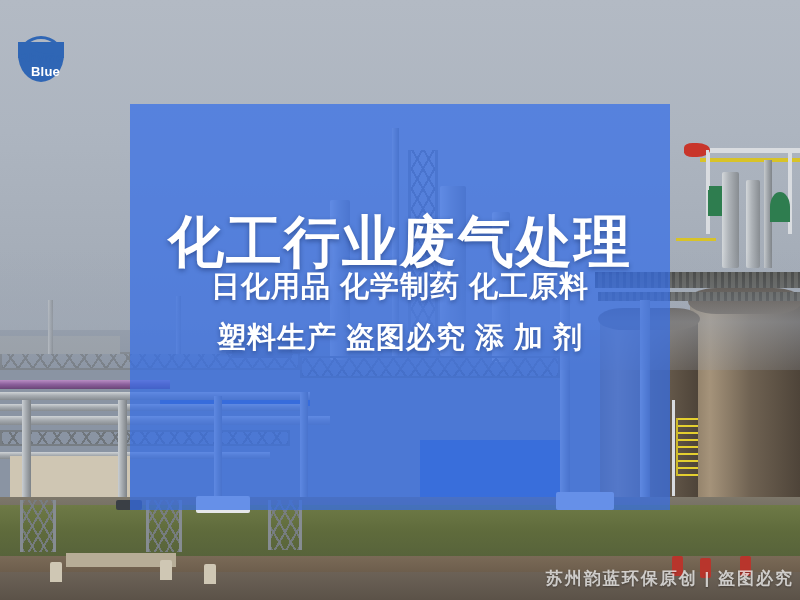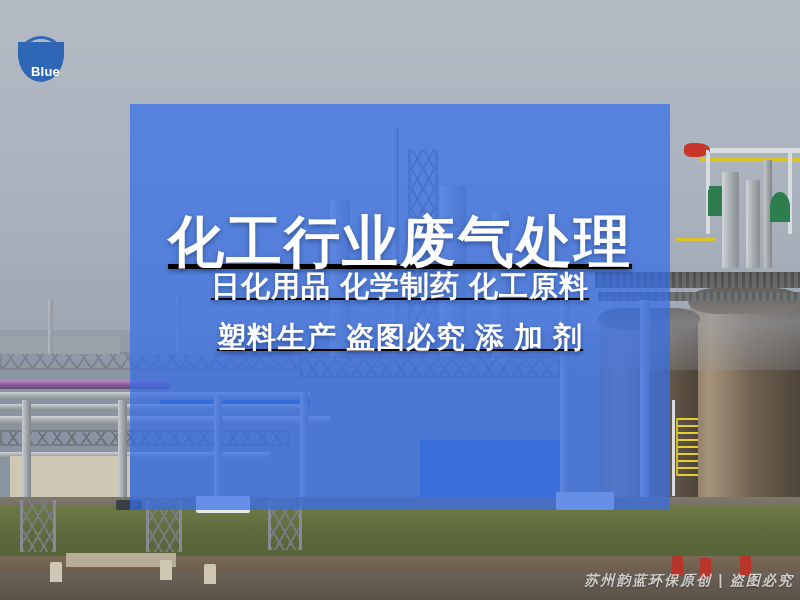--- a/index.html
+++ b/index.html
@@ -114,21 +114,20 @@
     left:130px; top:104px; width:540px; height:406px;
     background:rgba(52,110,232,0.72);
     mix-blend-mode:normal;
   }
 
   
   #textblock {
     position:absolute; left:130px; top:104px; width:540px; height:406px;
     display:flex; flex-direction:column; align-items:center; justify-content:flex-start;
     padding-top:108px;
-    text-decoration:underline;
   }
   #headline {
     font-size:56px; font-weight:bold; color:#ffffff; letter-spacing:2px;
     line-height:1.08; white-space:nowrap;
     text-shadow:0 2px 5px rgba(12,32,80,.45);
   }
   .subline {
     font-size:29px; font-weight:bold; color:#ffffff; white-space:nowrap;
     letter-spacing:1px; line-height:1.0;
     text-shadow:0 2px 4px rgba(12,32,80,.4);
@@ -169,25 +168,24 @@
   #logo-cn {
     font-size:24px; font-weight:bold; color:#2b5fae; letter-spacing:3px; line-height:1.1;
   }
   #logo-en {
     font-size:7px; font-weight:bold; color:#3a6bb8; letter-spacing:1.3px; margin-top:3px;
   }
 
   
   #watermark {
     position:absolute; right:6px; bottom:10px;
-    font-size:14px; font-weight:bold; letter-spacing:2px;
+    font-size:17px; font-weight:bold; letter-spacing:2px;
     color:rgba(255,255,255,0.72);
     text-shadow:0 1px 2px rgba(0,0,0,.35);
     white-space:nowrap;
-    font-style:italic;
   }
 </style>
 </head>
 <body>
 
 <div id="scene">
 
   <div class="sky"></div>
 
   <div class="tank" style="left:690px;top:300px;width:110px;height:215px;"></div>

